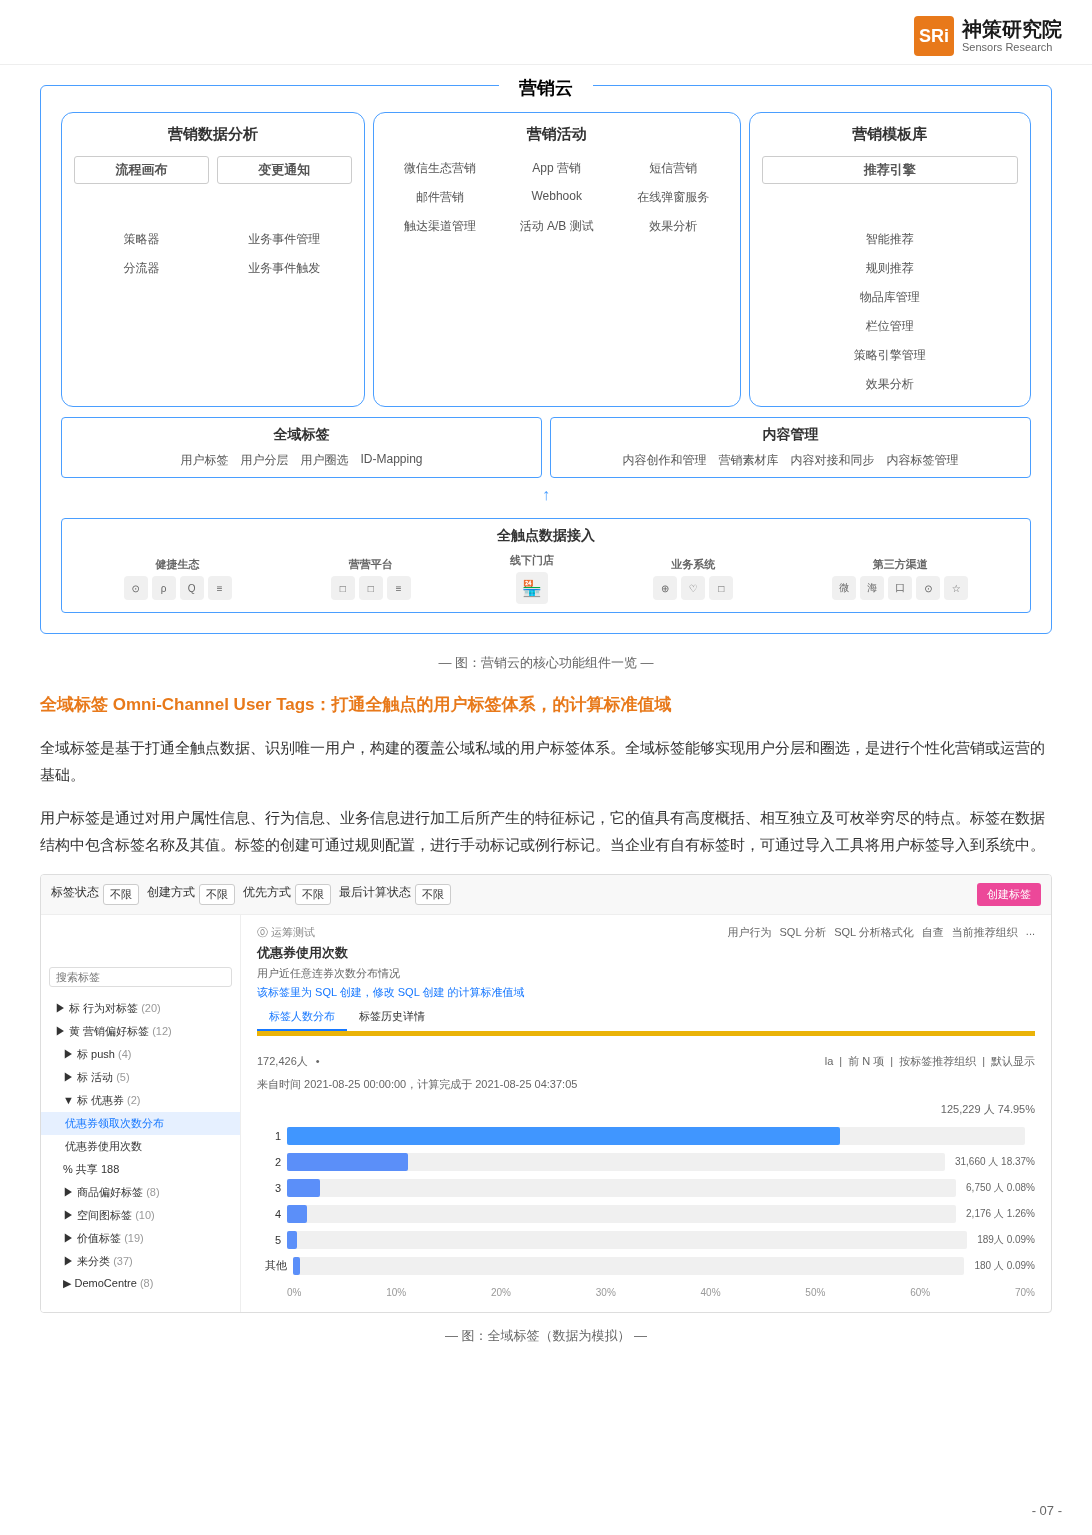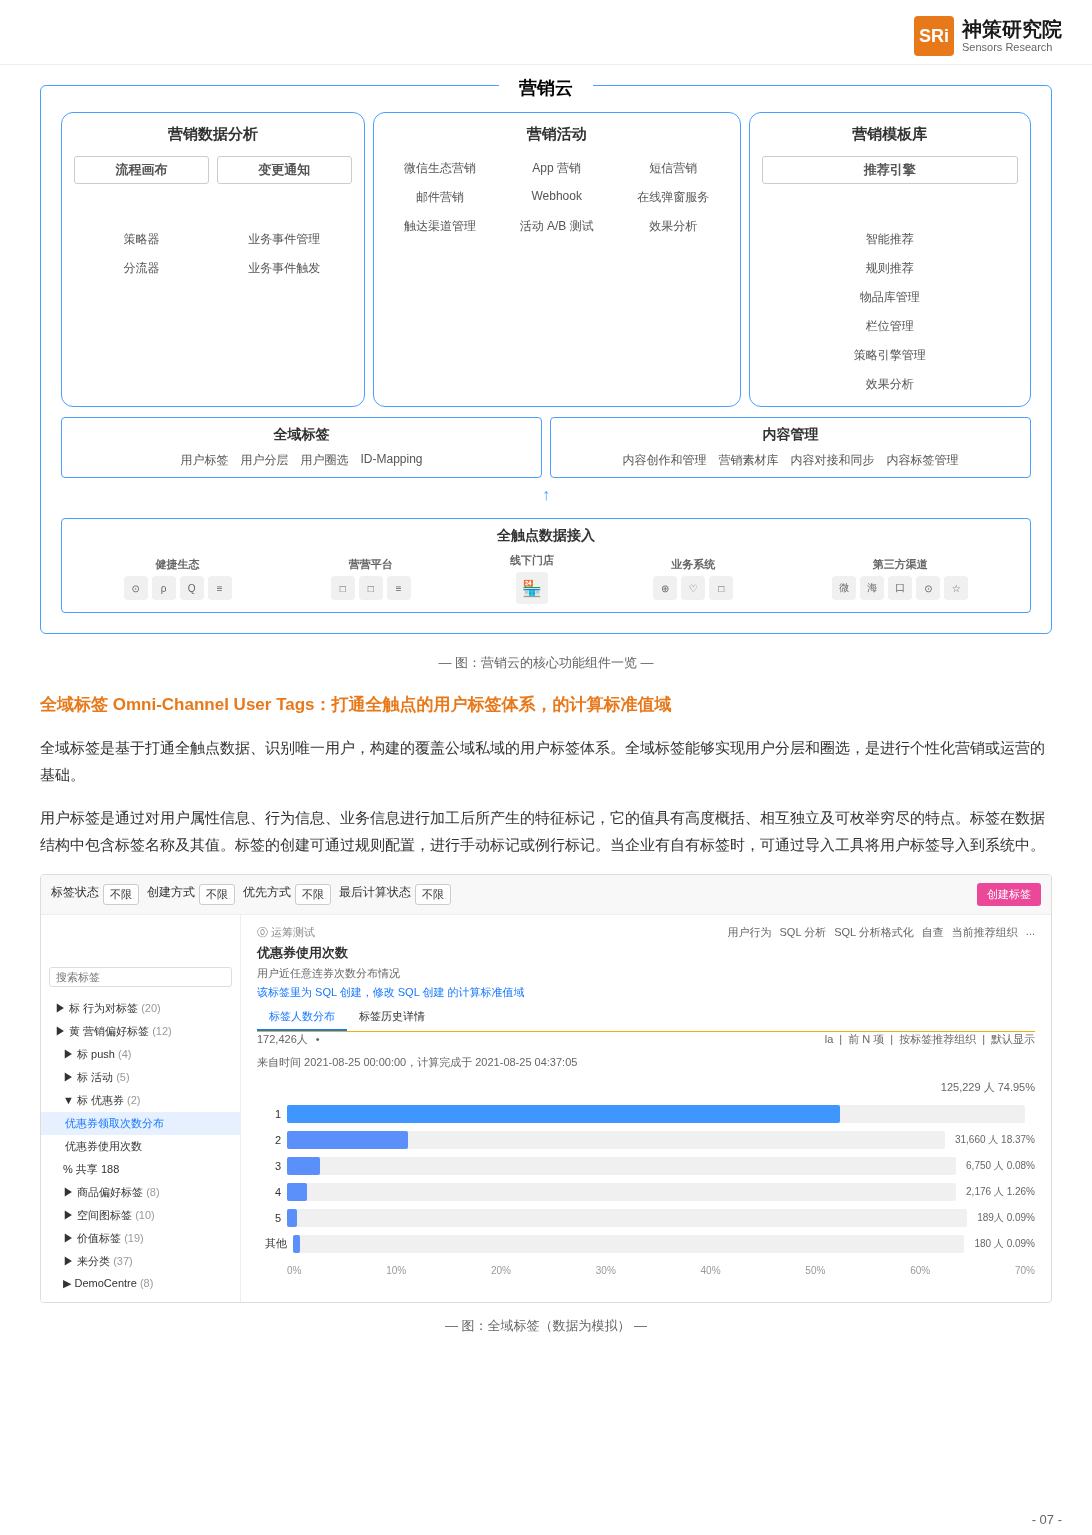--- a/index.html
+++ b/index.html
@@ -401,22 +401,22 @@
     .tag-content-actions {
       display: flex;
       gap: 8px;
       font-size: 11px;
       color: #666;
     }
 
     .tag-tabs {
       display: flex;
       gap: 0;
-      border-bottom: 1px solid #eab308;
-      margin-bottom: 0;
+      border-bottom: 5px solid #eab308;
+      margin-bottom: 18px;
     }
 
     .tag-tab {
       padding: 5px 12px;
       font-size: 11px;
       cursor: pointer;
       border-bottom: 2px solid transparent;
     }
 
     .tag-tab.active {
@@ -509,21 +509,21 @@
     .top-right-stat {
       font-size: 11px;
       color: #666;
       text-align: right;
       margin-bottom: 6px;
     }
 
     
     .page-number {
       position: absolute;
-      bottom: 8px;
+      bottom: 17px;
       right: 30px;
       font-size: 13px;
       color: #666;
     }
 
   </style>
 </head>
 <body>
 
 <div class="header">

